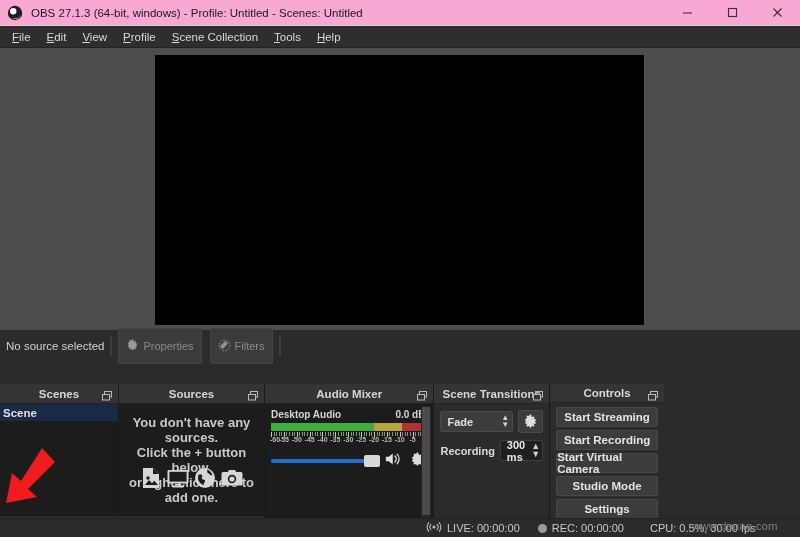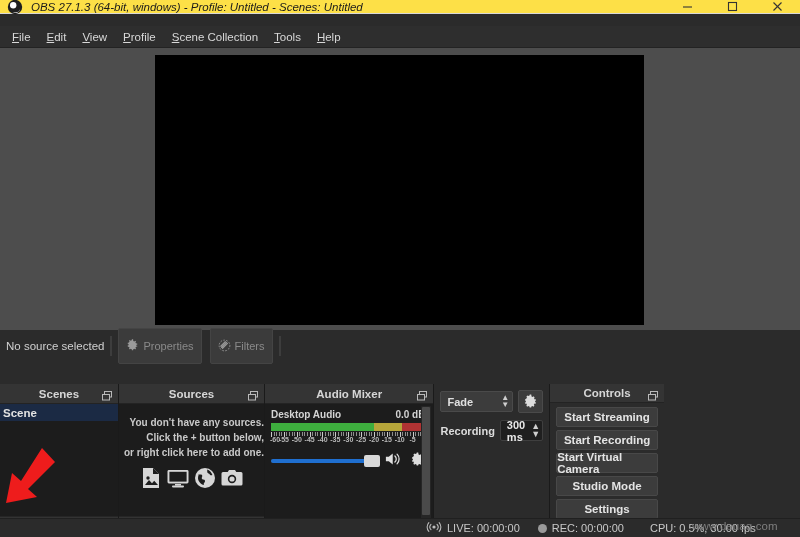--- a/index.html
+++ b/index.html
@@ -6,24 +6,23 @@
   html, body {
     width: 800px; height: 537px;
     font-family: "Liberation Sans", sans-serif;
     background: #2b2b2b;
     overflow: hidden;
   }
   #app { position: relative; width: 800px; height: 537px; background: #2b2b2b; }
 
   
   .titlebar {
-    position: absolute; left: 0; top: 0; width: 800px; height: 14px;
-    background: #fde047; display: flex; align-items: center;
+    position: absolute; left: 0; top: 0; width: 800px; height: 26px;
+    background: #f9a8d4; display: flex; align-items: center;
     border-bottom: 1px solid #d8d8d8;
-    font-style: italic;
   }
   .tb-logo { width: 16px; height: 16px; margin-left: 7px; margin-right: 8px; flex: 0 0 auto; }
   .tb-title { font-size: 11.5px; color: #1a1a1a; white-space: nowrap; }
   .tb-btns { margin-left: auto; display: flex; height: 26px; }
   .tb-btn {
     width: 45px; height: 26px; display: flex; align-items: center; justify-content: center;
     color: #333;
   }
   .tb-btn svg { display: block; }
 
@@ -92,21 +91,21 @@
   .scene-item {
     height: 17px; display: flex; align-items: center; padding-left: 3px;
     font-size: 11.5px; color: #e2e2e2;
   }
   .scene-item.selected { background: #1b2a44; }
 
   
   .dock-sources { width: 150px; border-right: 1px solid #1a1a1a; }
   .src-empty {
     position: absolute; left: 0; right: 0; top: 11px;
-    text-align: right; font-size: 10px; color: #c9c9c9; line-height: 15px;
+    text-align: center; font-size: 13px; color: #c9c9c9; line-height: 15px;
   }
   .src-icons {
     position: absolute; left: 0; right: 0; top: 62px;
     display: flex; justify-content: center; gap: 3px; color: #d6d6d6;
   }
 
   
   .dock-audio { width: 214px; border-right: 1px solid #1a1a1a; }
   .mixer-row { padding: 5px 8px 0 6px; position: relative; }
   .mixer-top { display: flex; justify-content: space-between; font-size: 10px; color: #d4d4d4; }
@@ -506,20 +505,29 @@
             </span>
           </div>
         </div>
         <div class="mixer-scroll">
           <div class="mixer-scroll-thumb"></div>
         </div>
       </div>
     </div>
 
     <div class="dock dock-trans">
+      <div class="dock-head">
+        <span class="dock-title">Scene Transitions</span>
+        <span class="dock-float">
+          <svg width="12" height="12" viewBox="0 0 12 12">
+            <rect x="3.5" y="1.5" width="7" height="5.5" fill="none" stroke="#b9b9b9" stroke-width="1"></rect>
+            <rect x="1.5" y="4.5" width="7" height="5.5" fill="#343434" stroke="#b9b9b9" stroke-width="1"></rect>
+          </svg>
+        </span>
+      </div>
       <div class="dock-body">
         <div class="trans-row1">
           <div class="combo">
             <span>Fade</span>
             <span class="combo-arrows">
               <span>▲</span>
                 <span>▼</span>
             </span>
           </div>
           <div class="gear-btn">

